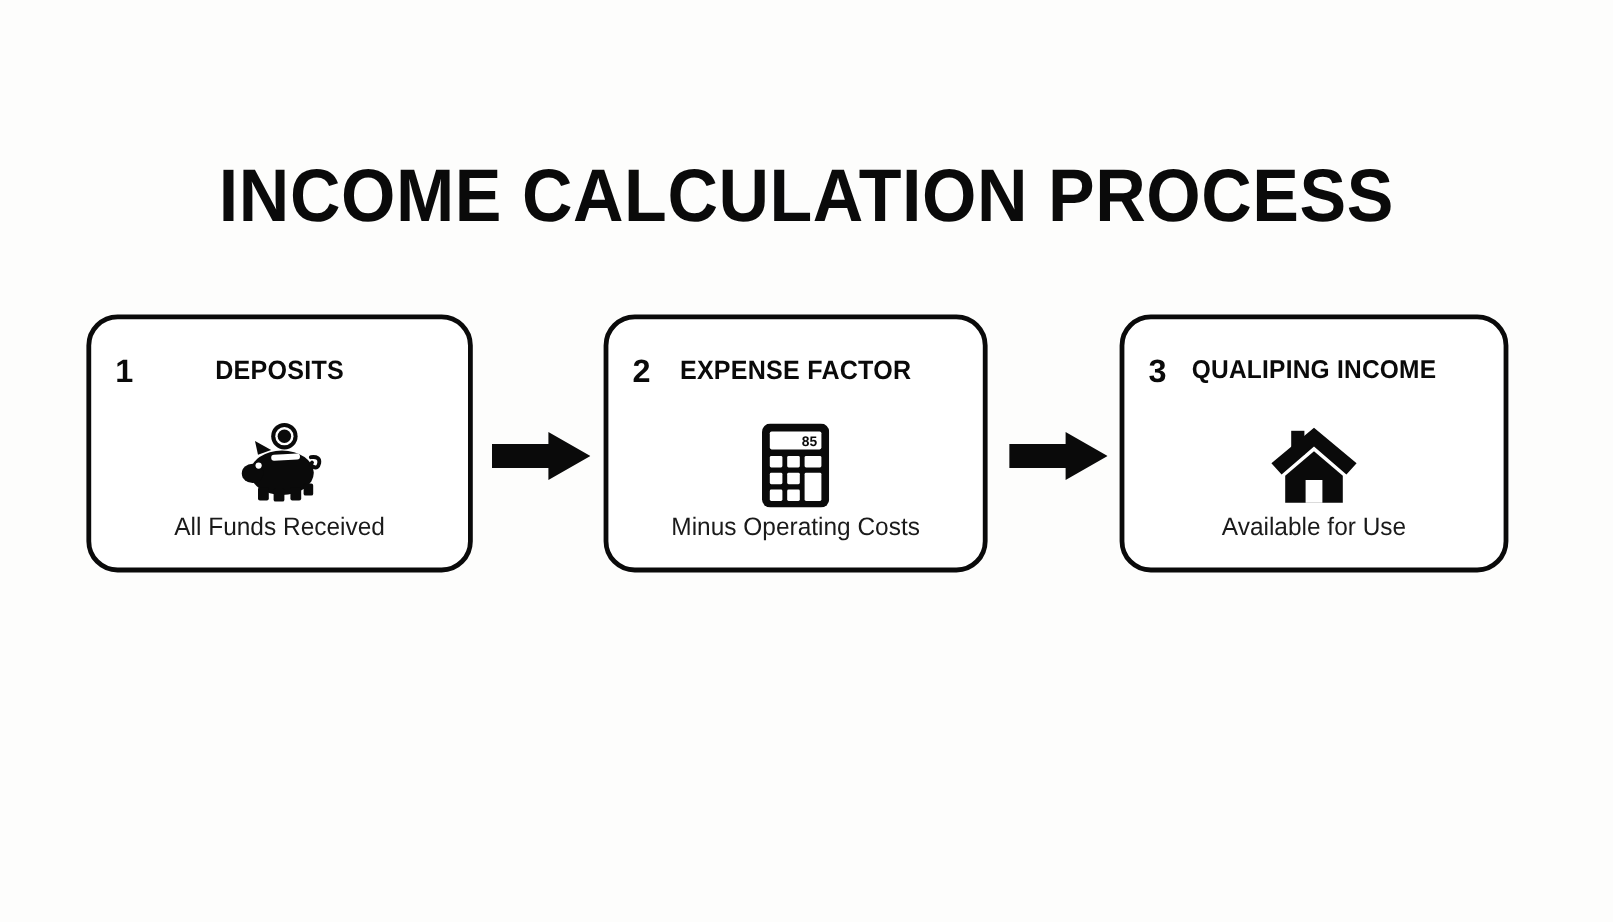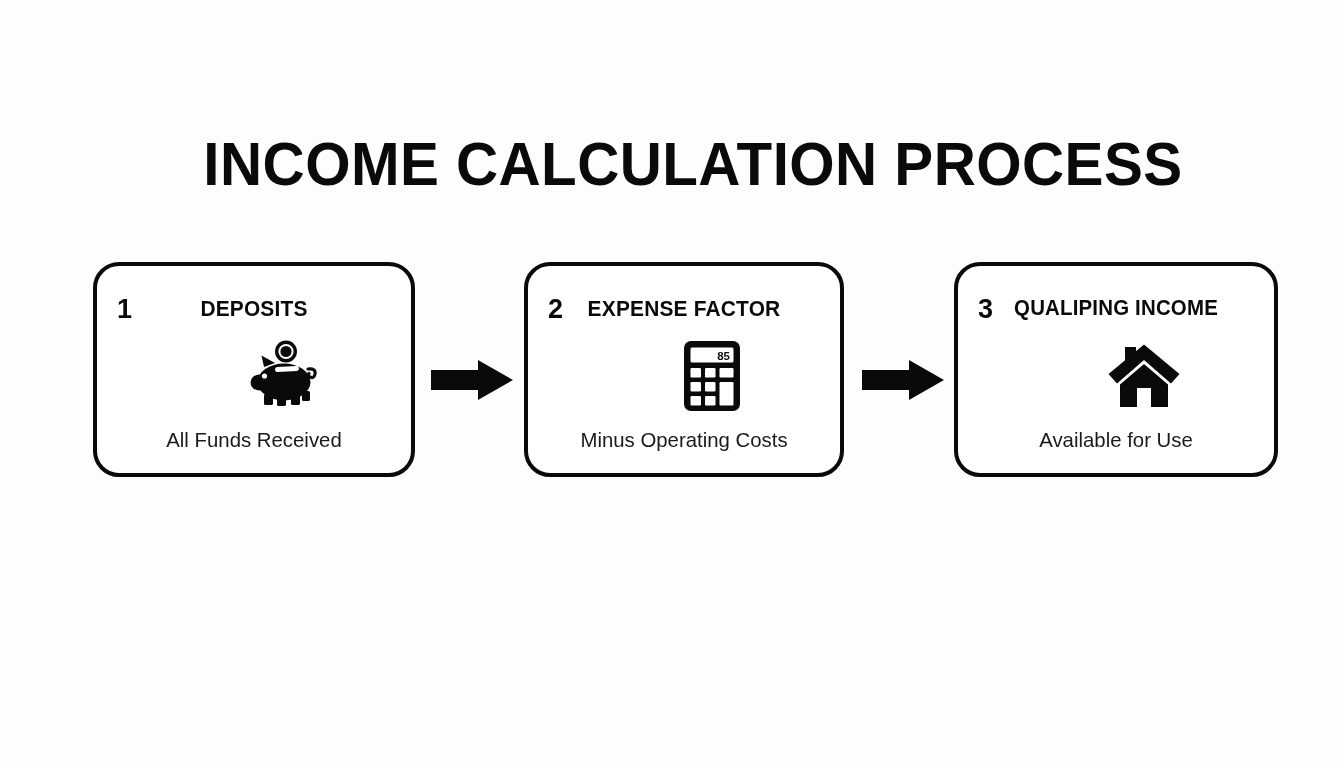--- a/index.html
+++ b/index.html
@@ -11,21 +11,20 @@
     height: 768px;
     background: #fdfdfc;
     font-family: "Liberation Sans", sans-serif;
     overflow: hidden;
     position: relative;
   }
 
   #infographic {
     position: absolute;
     inset: 0;
-    margin-left: 21px;
   }
 
   
   .page-title {
     position: absolute;
     top: 131px;
     left: 0;
     width: 1344px;
     text-align: center;
     font-family: "Liberation Sans Narrow", "Liberation Sans", sans-serif;
@@ -84,28 +83,27 @@
     color: #0a0a0a;
     line-height: 1.1;
     white-space: nowrap;
     transform: scaleX(0.95);
     transform-origin: center top;
   }
   .card-3 .card-title { font-size: 21.5px; }
 
   .card-icon {
     position: absolute;
-    top: 72px;
+    top: 84px;
     left: 0;
     width: 100%;
     height: 76px;
     display: flex;
     align-items: center;
     justify-content: center;
-    padding-left: 28px;
   }
   .card-icon svg { display: block; }
 
   .card-caption {
     position: absolute;
     bottom: 22px;
     left: 0;
     width: 100%;
     text-align: center;
     font-family: "Liberation Sans Narrow", "Liberation Sans", sans-serif;

